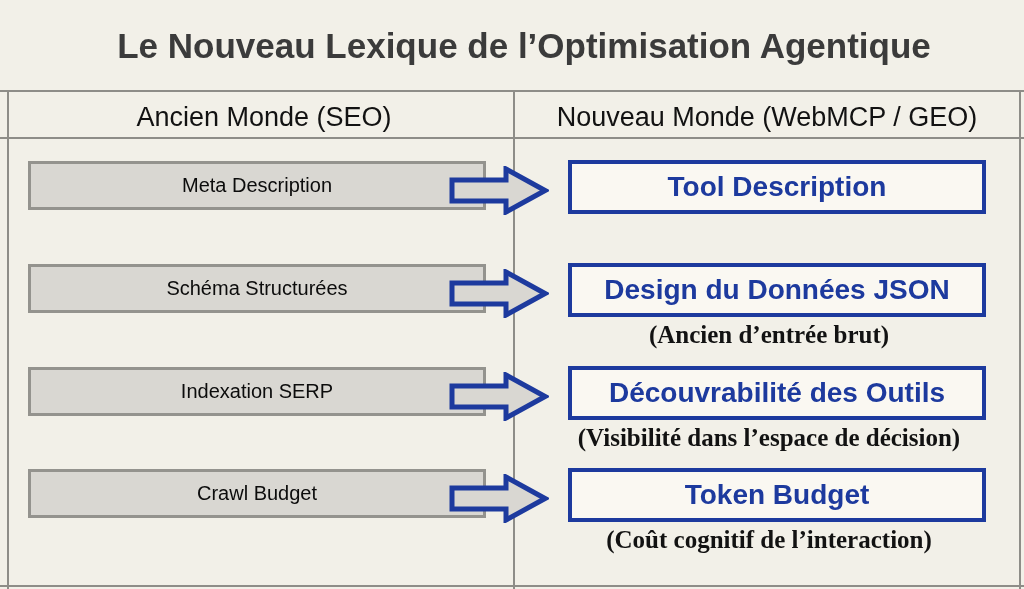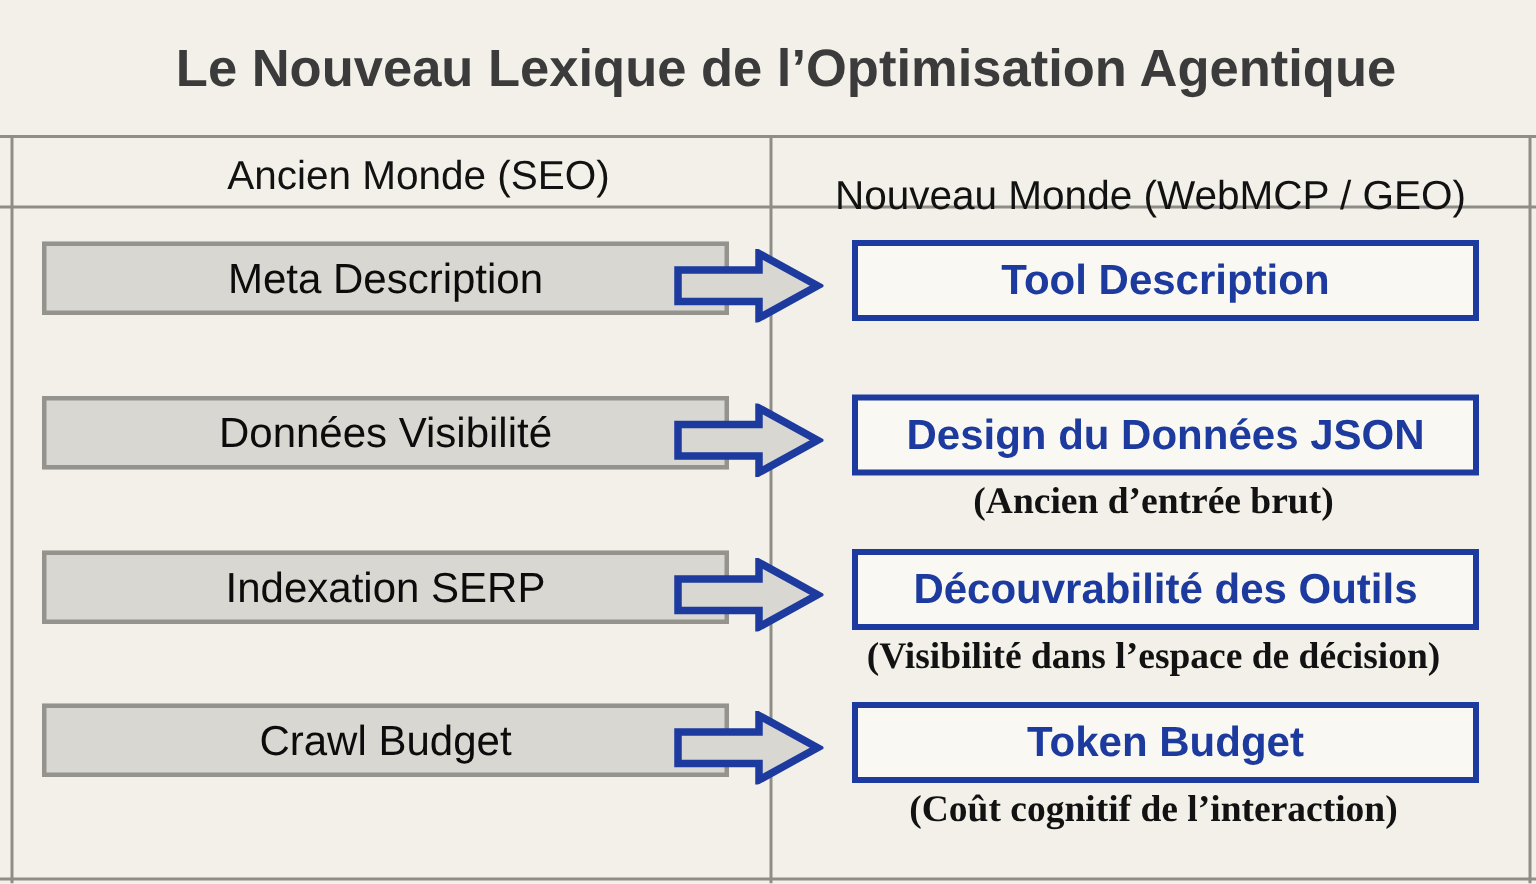--- a/index.html
+++ b/index.html
@@ -31,30 +31,30 @@
   .vline{position:absolute;top:90px;height:499px;width:0;border-left:2px solid var(--line);}
   .vline.v-left{left:7px;}
   .vline.v-center{left:513px;}
   .vline.v-right{left:1019px;}
 
   .col-header{
     position:absolute;top:97px;height:40px;
     display:flex;align-items:center;justify-content:center;
     font-size:27px;color:var(--ink);
   }
-  .col-header.old{left:17px;width:504px;padding-left:20px;}
-  .col-header.new{left:515px;width:504px;margin-top:13px;}
+  .col-header.old{left:2px;width:504px;padding-left:20px;}
+  .col-header.new{left:515px;width:504px;}
 
   .map-row{position:absolute;left:0;width:1024px;height:120px;}
 
   .old-box{
     position:absolute;left:28px;top:1px;width:458px;height:49px;
     background:var(--box-gray);border:3px solid var(--gray-border);
     display:flex;align-items:center;justify-content:center;
-    font-size:28px;color:#0c0c0c;
+    font-size:20px;color:#0c0c0c;
   }
   .arrow{position:absolute;left:449px;top:6px;width:100px;height:49px;}
   .new-box{
     position:absolute;left:568px;top:0;width:418px;height:54px;
     background:var(--box-white);border:4px solid var(--blue);
     display:flex;align-items:center;justify-content:center;
     font-size:28px;font-weight:bold;color:var(--blue);
   }
   .caption{
     position:absolute;left:514px;top:58px;width:510px;
@@ -82,21 +82,21 @@
 
   <div class="map-row" style="top:160px">
     <div class="old-box">Meta Description</div>
     <svg class="arrow" viewBox="0 0 100 49">
       <polygon points="3,14 57,14 57,3 96,24.5 57,46 57,35 3,35" fill="#d9d7d2" stroke="#1d3a9e" stroke-width="5"></polygon>
     </svg>
     <div class="new-box">Tool Description</div>
   </div>
 
   <div class="map-row" style="top:263px">
-    <div class="old-box">Données Visibilité</div>
+    <div class="old-box">Schéma Structurées</div>
     <svg class="arrow" viewBox="0 0 100 49">
       <polygon points="3,14 57,14 57,3 96,24.5 57,46 57,35 3,35" fill="#d9d7d2" stroke="#1d3a9e" stroke-width="5"></polygon>
     </svg>
     <div class="new-box">Design du Données JSON</div>
     <div class="caption">(Ancien d’entrée brut)</div>
   </div>
 
   <div class="map-row" style="top:468px">
     <div class="old-box">Crawl Budget</div>
     <svg class="arrow" viewBox="0 0 100 49">

